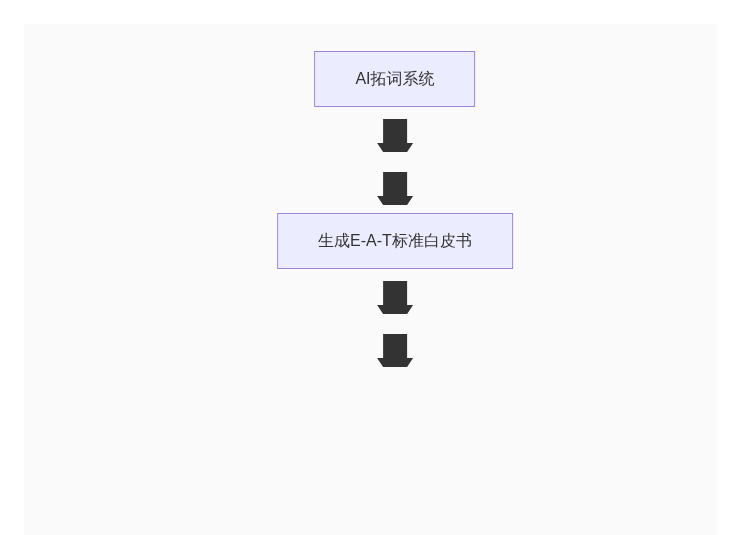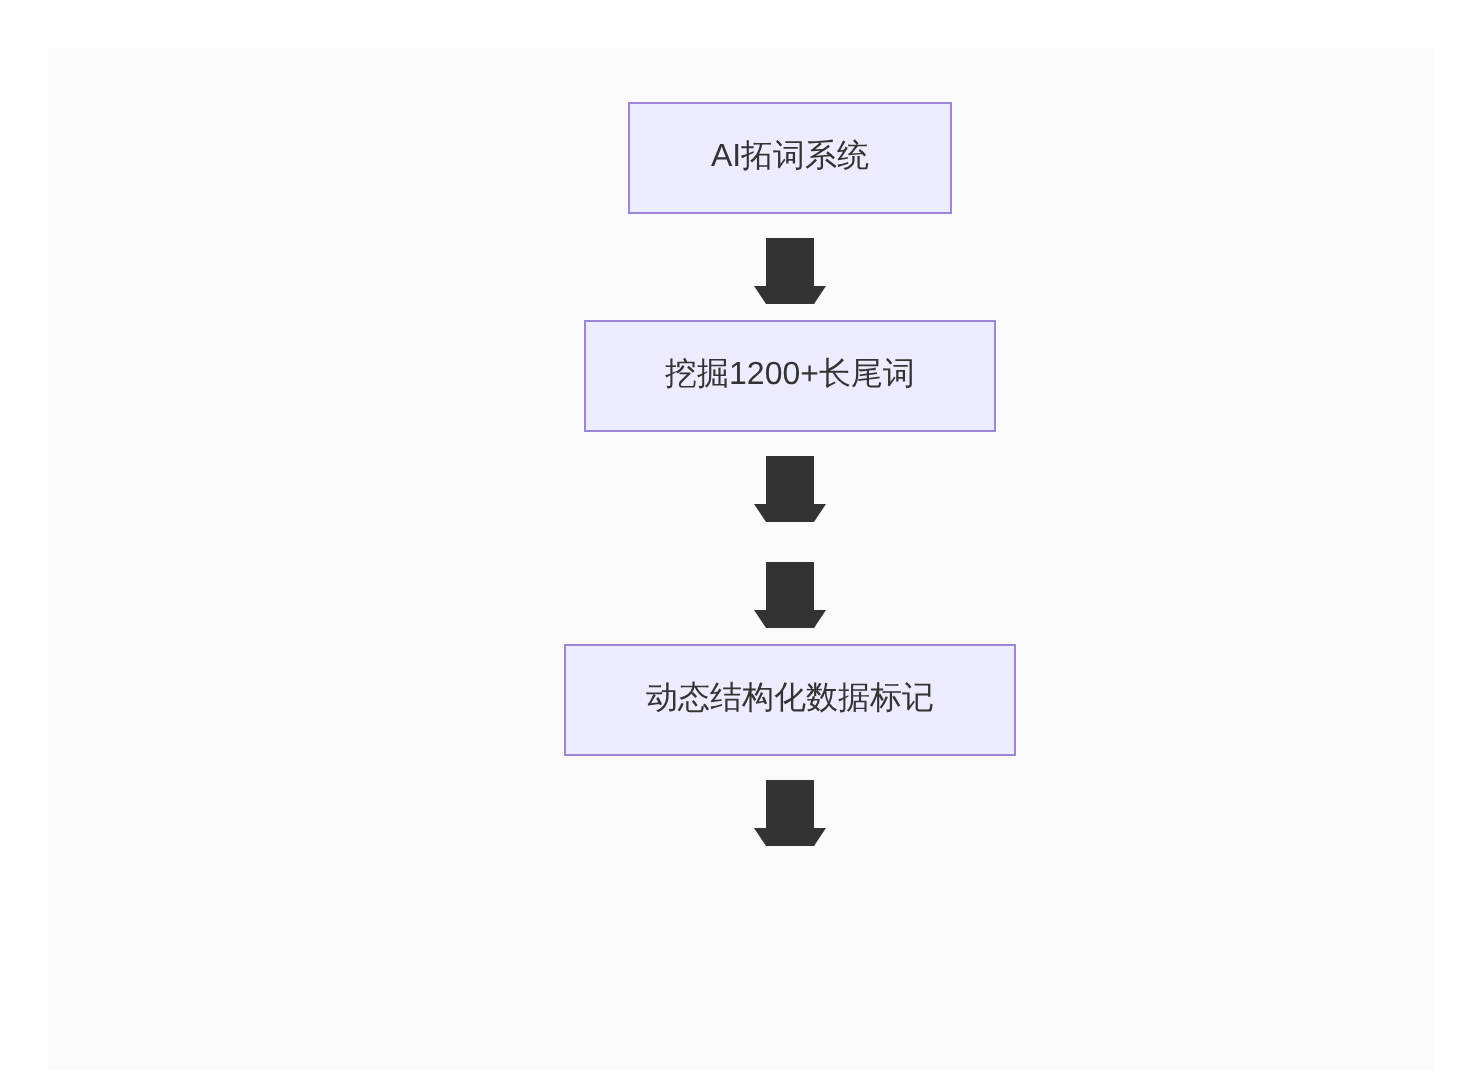--- a/index.html
+++ b/index.html
@@ -73,39 +73,36 @@
 
     <div class="flow-node">
       <span class="node-label">AI拓词系统</span>
     </div>
 
     <div class="flow-arrow">
       <div class="arrow-line"></div>
       <div class="arrow-head"></div>
     </div>
 
+
+    <div class="flow-arrow">
+      <div class="arrow-line"></div>
+      <div class="arrow-head"></div>
+    </div>
+
     <div class="flow-node">
-      <span class="node-label">挖掘1200+长尾词</span>
+      <span class="node-label">生成E-A-T标准白皮书</span>
     </div>
 
     <div class="flow-arrow">
       <div class="arrow-line"></div>
       <div class="arrow-head"></div>
     </div>
 
 
     <div class="flow-arrow">
       <div class="arrow-line"></div>
       <div class="arrow-head"></div>
     </div>
 
-    <div class="flow-node">
-      <span class="node-label">动态结构化数据标记</span>
-    </div>
-
-    <div class="flow-arrow">
-      <div class="arrow-line"></div>
-      <div class="arrow-head"></div>
-    </div>
-
 
   </div>
 </div>
 
 </body></html>

